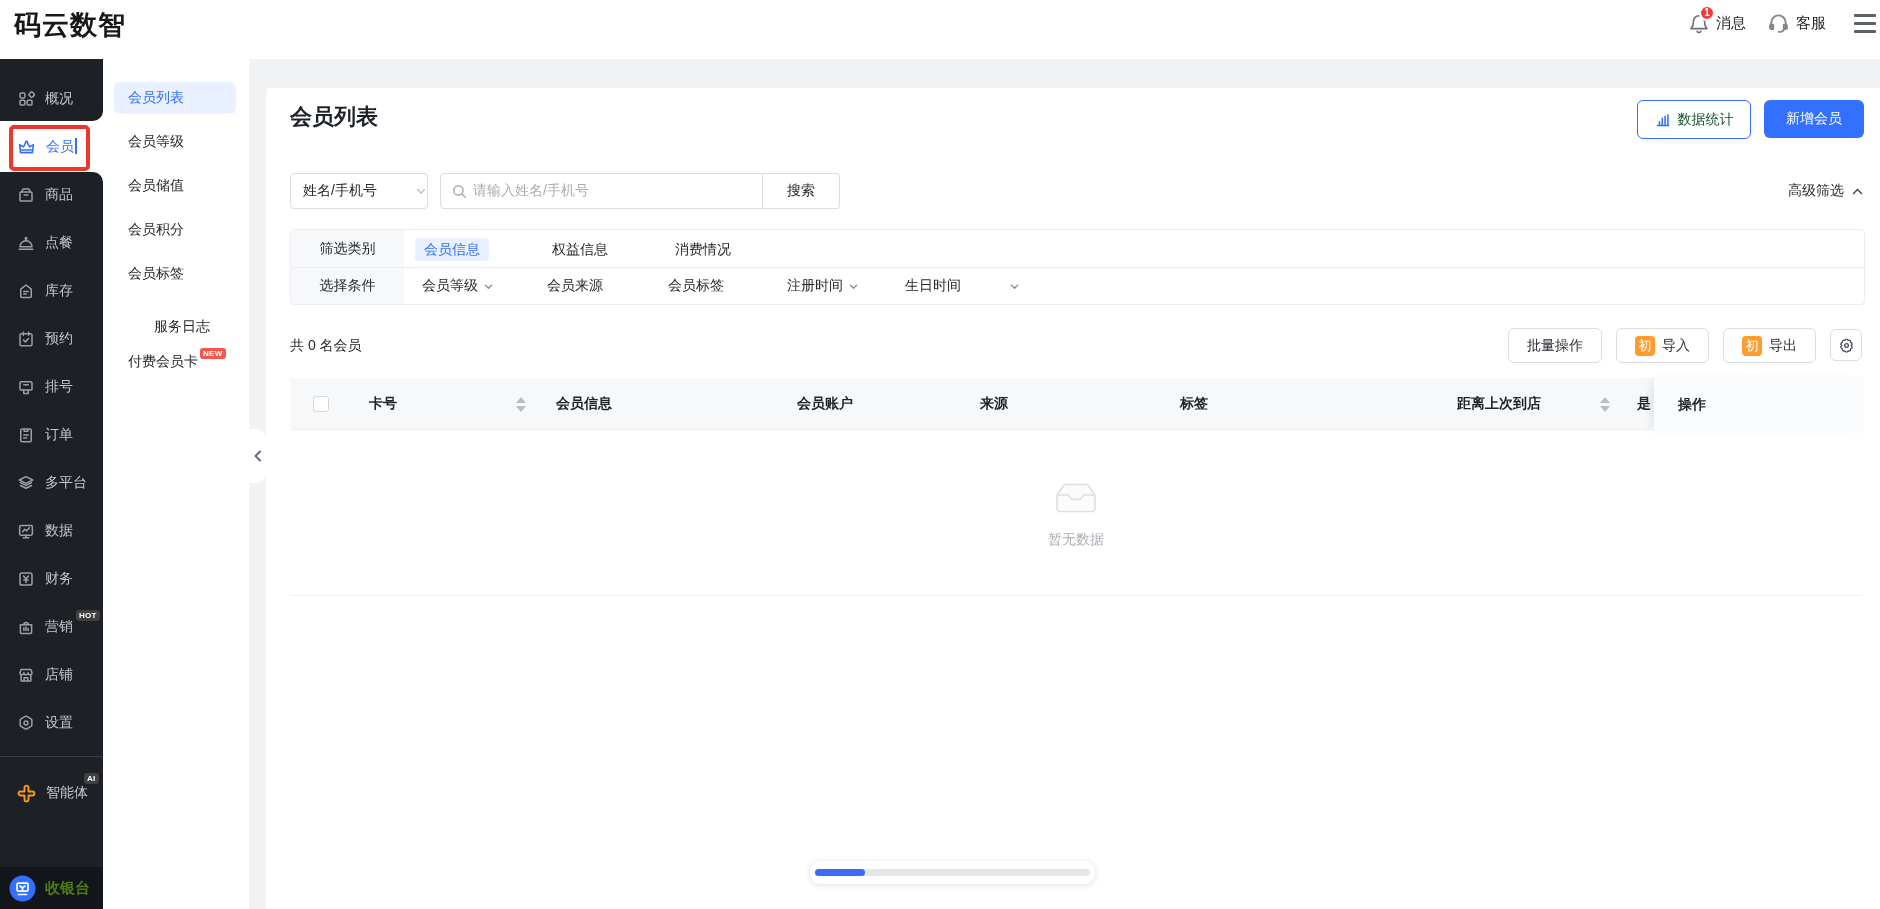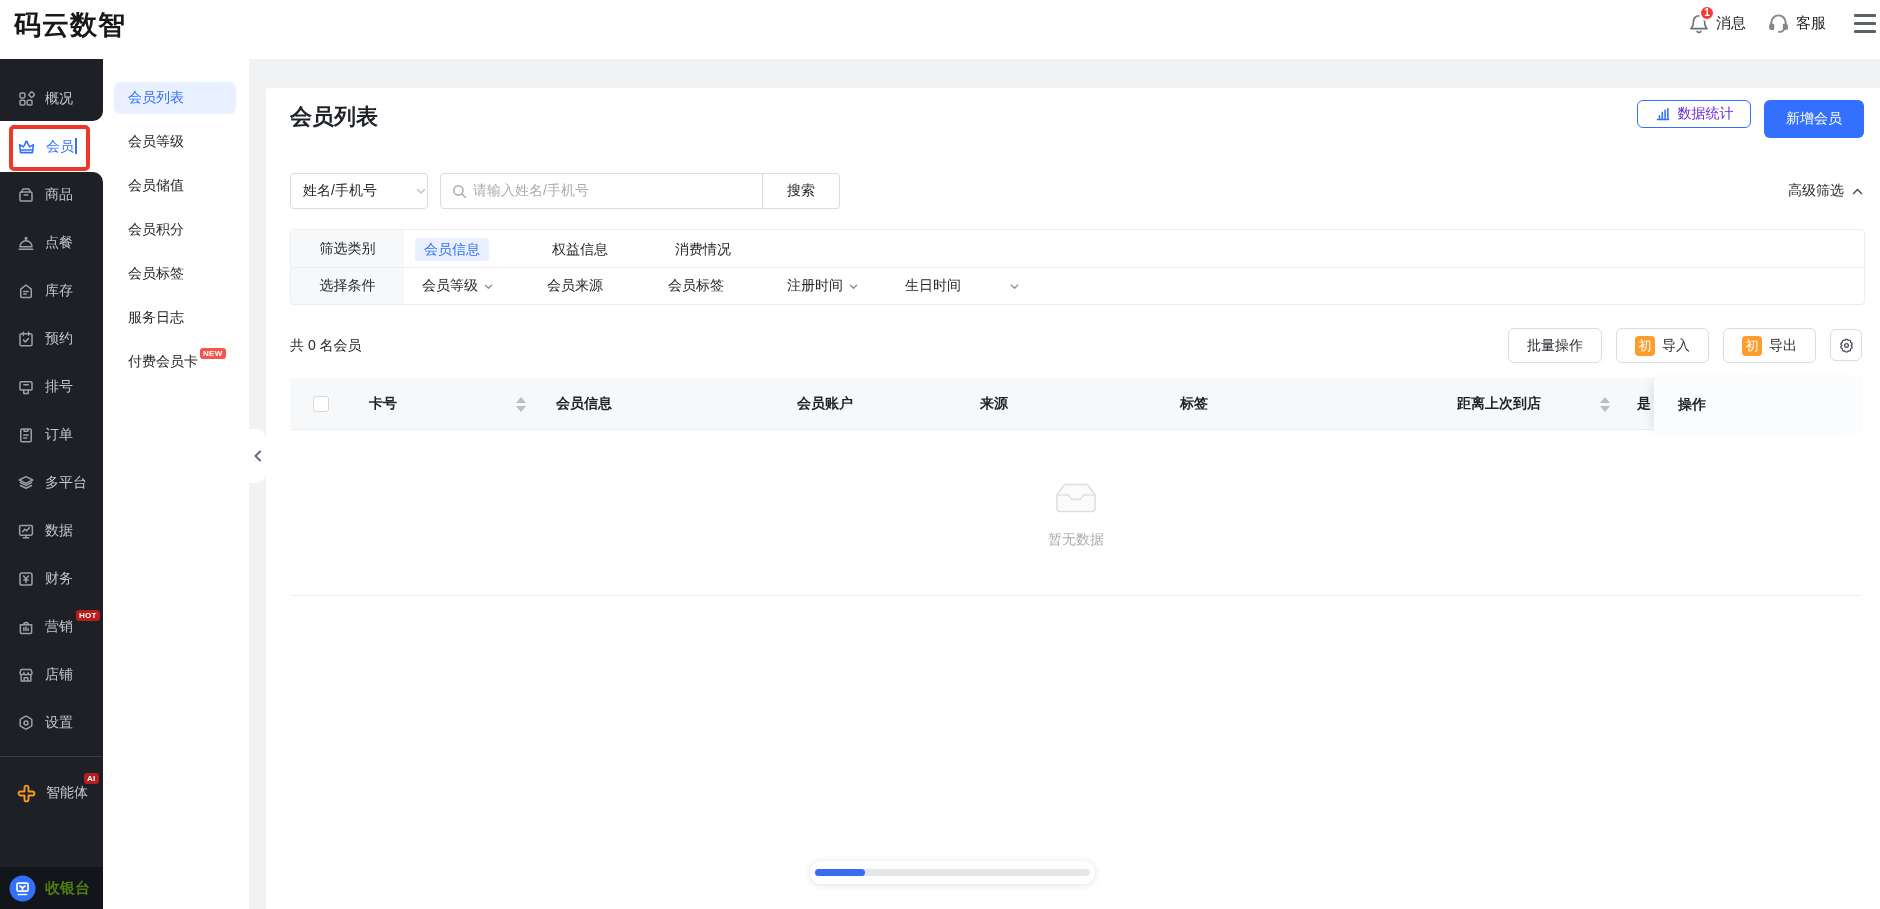--- a/index.html
+++ b/index.html
@@ -25,21 +25,21 @@
   .side-mid { top:113px; height:695px; border-top-right-radius:10px; }
   .side-bottom { top:808px; height:42px; background:#121519; }
   .side-item { position:absolute; left:0; width:103px; height:48px; display:flex; align-items:center; padding-left:17px; gap:10px; }
   .side-item .lbl { font-size:14px; color:#c3c6cb; white-space:nowrap; }
   .side-item svg { flex:0 0 auto; }
   .side-sel { background:#fff; }
   .side-sel .lbl { color:#3370ff; }
   .caret-bar { display:inline-block; width:2px; height:16px; background:#3370ff; margin-left:1px; vertical-align:-3px; }
   .red-box { position:absolute; left:9px; top:66px; width:81px; height:46px; border:4px solid #ee372b; border-radius:5px; z-index:5; }
   .side-sep { position:absolute; left:0; top:697px; width:103px; height:1px; background:#383c42; }
-  .mini-badge { position:absolute; background:#b91c1c; color:#fff; font-weight:700; border-radius:3px;
+  .mini-badge { position:absolute; background:#404040; color:#fff; font-weight:700; border-radius:3px;
     font-size:8px; line-height:11px; padding:0 3px; letter-spacing:0.3px; }
   .cashier { position:absolute; left:0; top:808px; width:103px; height:42px; display:flex; align-items:center; padding-left:9px; gap:9px; }
   .cashier .lbl { color:#4d7c0f; font-size:15px; font-weight:600; }
 
   
   .submenu { position:absolute; left:103px; top:59px; width:146px; height:850px; background:#fff; z-index:10; }
   .sub-item { position:absolute; left:11px; width:122px; height:32px; border-radius:6px; display:flex; align-items:center;
     padding-left:14px; font-size:14px; color:#25282d; }
   .sub-sel { background:#e9f0ff; color:#3370ff; }
   .new-badge { position:absolute; left:86px; top:2px; background:#f5554a; color:#fff; font-size:8px; font-weight:700;
@@ -47,21 +47,21 @@
   .collapse-tab { position:absolute; left:249px; top:429px; width:17px; height:54px; background:#fff;
     border-radius:0 10px 10px 0; z-index:12; display:flex; align-items:center; justify-content:center; }
 
   
   .content-bg { position:absolute; left:249px; top:59px; width:1631px; height:850px; background:#f1f2f4; }
   .card { position:absolute; left:266px; top:88px; width:1614px; height:821px; background:#fff; border-radius:4px 0 0 0; }
 
   .page-title { position:absolute; left:24px; top:14px; font-size:22px; font-weight:600; color:#1f2329; }
   .btn { display:inline-flex; align-items:center; justify-content:center; gap:7px; border-radius:6px;
     font-size:14px; background:#fff; border:1px solid #d9dce1; color:#2a2e33; white-space:nowrap; }
-  .btn-stats { position:absolute; left:1371px; top:12px; width:114px; height:28px; border:1px solid #3370ff; color:#6d28d9; }
+  .btn-stats { position:absolute; left:1371px; top:12px; width:114px; height:39px; border:1px solid #3370ff; color:#14532d; }
   .btn-add { position:absolute; left:1498px; top:12px; width:100px; height:38px; background:#3370ff; border:none; color:#fff; }
 
   .search-row { position:absolute; left:24px; top:85px; height:36px; display:flex; }
   .select-box { width:138px; height:36px; border:1px solid #d9dce1; border-radius:4px; display:flex; align-items:center;
     padding:0 0 0 12px; font-size:14px; color:#25282d; justify-content:space-between; }
   .input-box { margin-left:12px; width:323px; height:36px; border:1px solid #d9dce1; border-radius:4px 0 0 4px;
     display:flex; align-items:center; padding-left:11px; gap:6px; }
   .input-box .ph { font-size:14px; color:#a9adb3; }
   .search-btn { width:77px; height:36px; border:1px solid #d9dce1; border-left:none; border-radius:0 4px 4px 0;
     display:flex; align-items:center; justify-content:center; font-size:14px; color:#25282d; background:#fff; }
@@ -303,21 +303,21 @@
     </div>
   <div class="sub-item" style="top:111px;">
       <span>会员储值</span>
     </div>
   <div class="sub-item" style="top:155px;">
       <span>会员积分</span>
     </div>
   <div class="sub-item" style="top:199px;">
       <span>会员标签</span>
     </div>
-  <div class="sub-item" style="top:243px;">
+  <div class="sub-item" style="top:252px;justify-content:center;">
       <span>服务日志</span>
     </div>
   <div class="sub-item" style="top:287px;">
     <span>付费会员卡</span>
     <span class="new-badge">NEW</span>
   </div>
 </div>
 
 <div class="collapse-tab">
   <svg width="9" height="12" viewBox="0 0 9 12" fill="none" stroke="#5f6b7a" stroke-width="2" stroke-linecap="round" stroke-linejoin="round">

